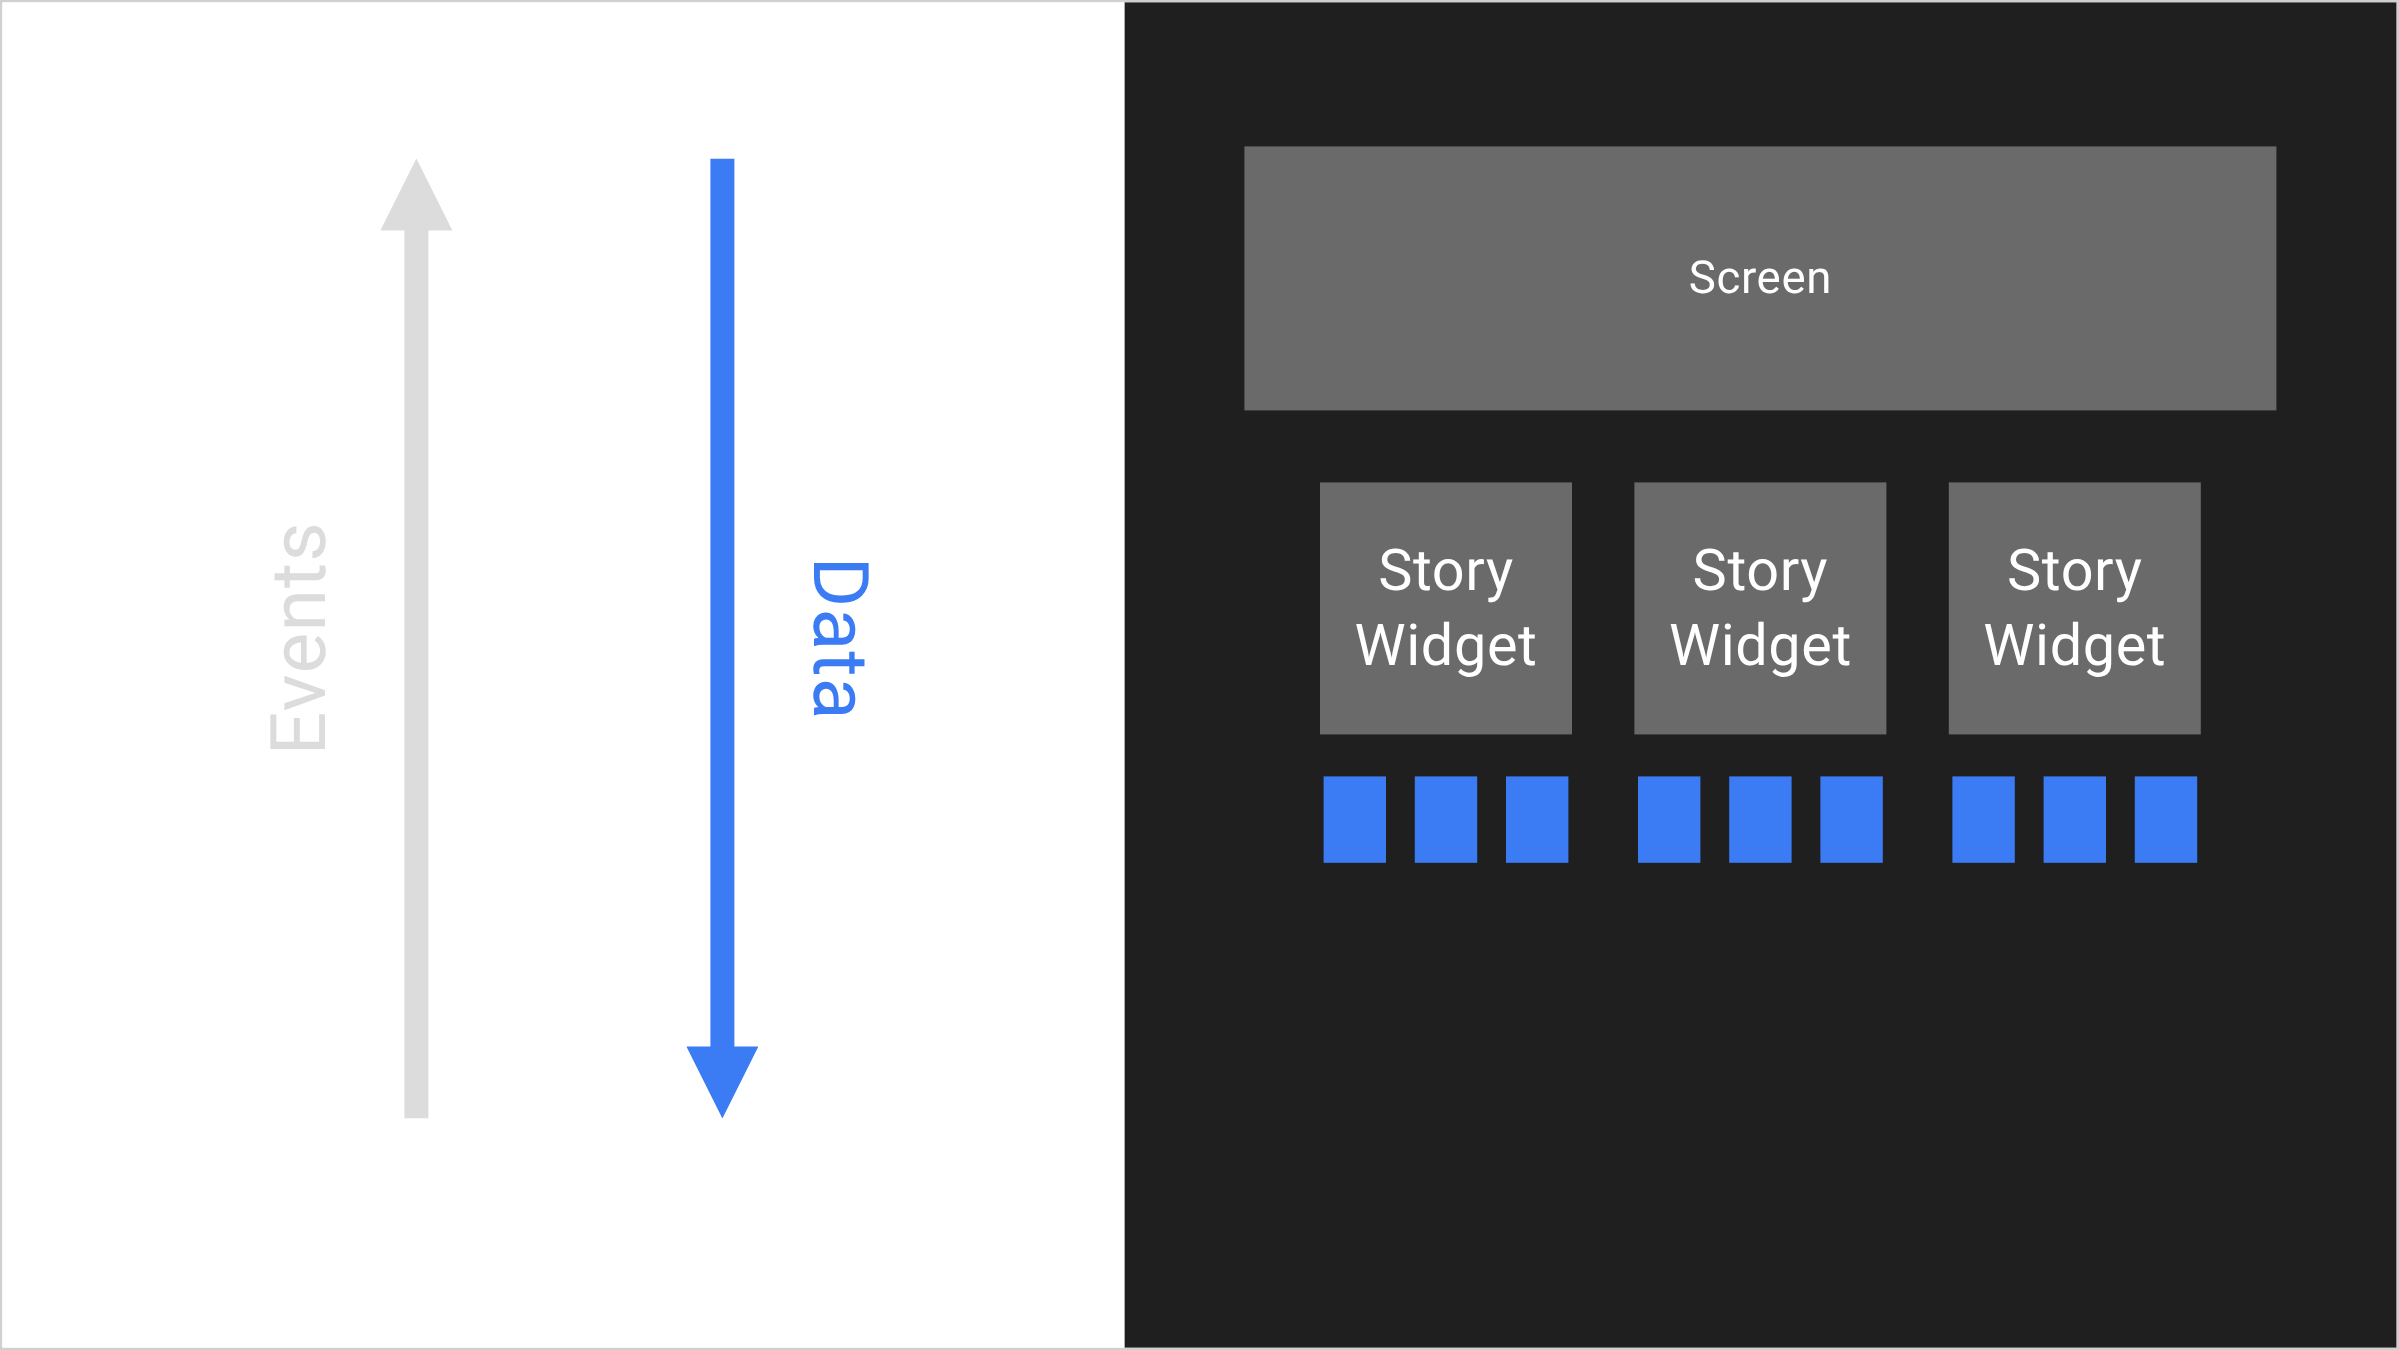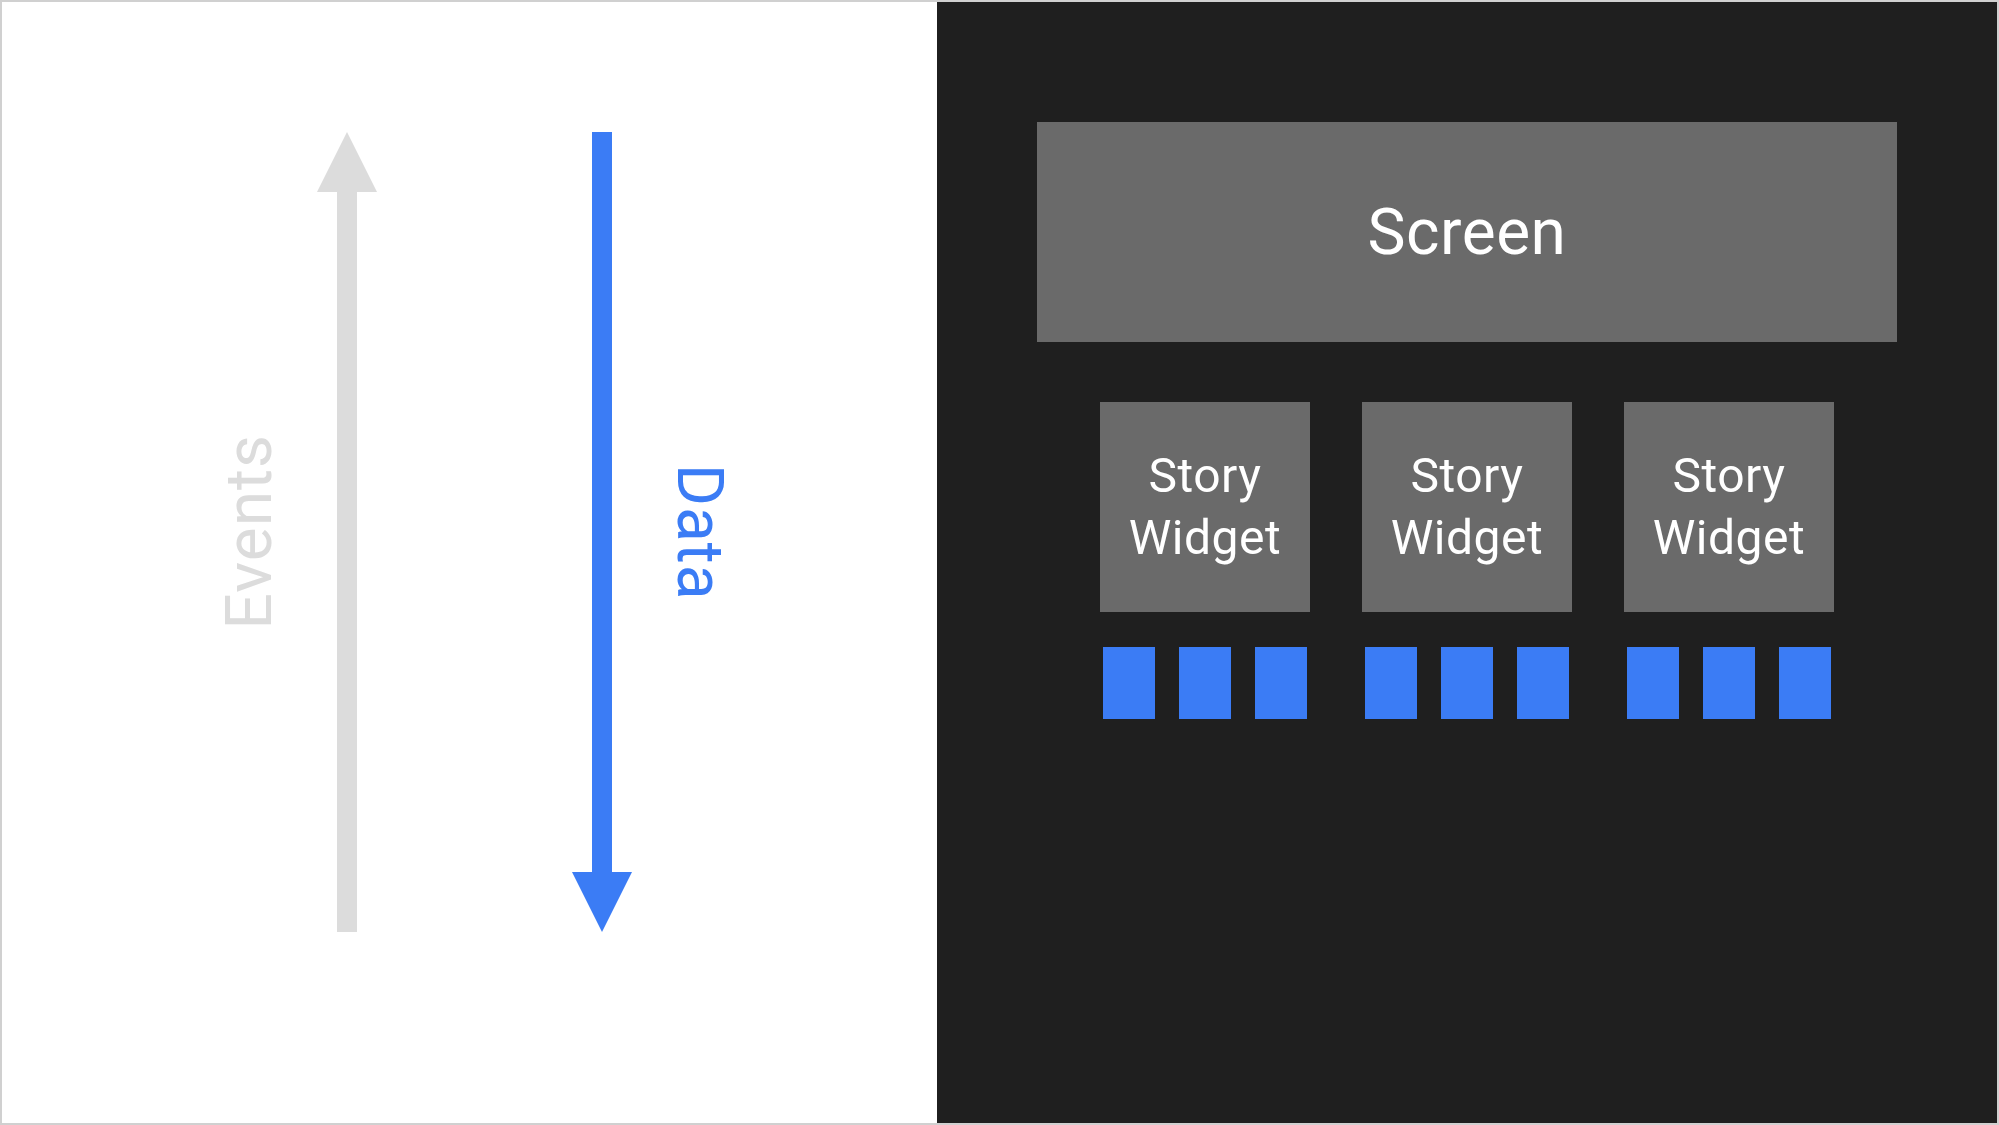--- a/index.html
+++ b/index.html
@@ -74,21 +74,21 @@
       gap: 50px;
       justify-content: center;
     }
     .box {
       background: #6a6a6a;
       color: white;
       display: flex;
       align-items: center;
       justify-content: center;
       text-align: center;
-      font-size: 64px;
+      font-size: 38px;
       font-weight: 400;
       letter-spacing: 0.5px;
     }
     .box-wide {
       width: 100%;
       height: 220px;
     }
     .box-small {
       width: 210px;
       height: 210px;

